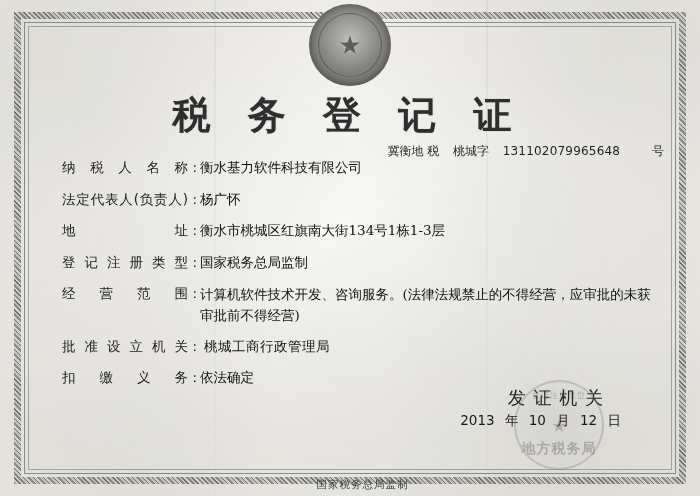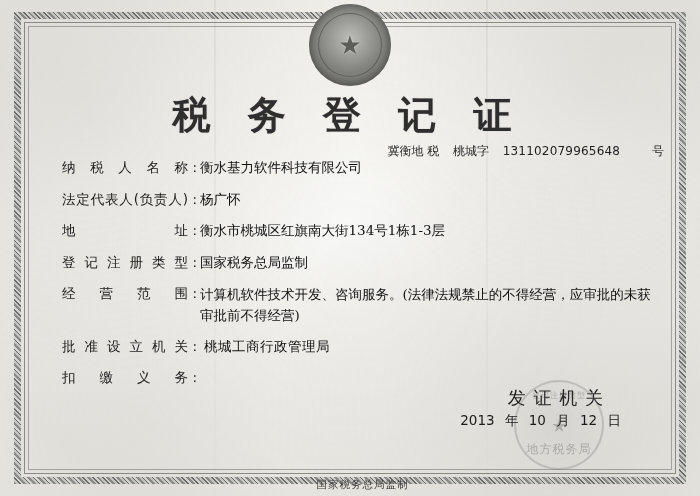--- a/index.html
+++ b/index.html
@@ -202,23 +202,24 @@
   #seal .seal-text {
     position: absolute;
     top: 8px;
     font-size: 8px;
     color: rgba(80,80,80,.65);
     letter-spacing: 1px;
   }
   #seal .seal-text-bottom {
     position: absolute;
     bottom: 10px;
-    font-size: 12px;
+    font-size: 14px;
     color: rgba(80,80,80,.65);
     letter-spacing: 1px;
+    font-weight: bold;
   }
 
   
   #date-line {
     position: absolute;
     right: 76px;
     top: 412px;
     font-size: 13.5px;
     color: #1a1a1a;
     white-space: nowrap;
@@ -310,20 +311,21 @@
 
     <div class="row approval">
       <div class="label">批准设立机关</div>
       <div class="colon">：</div>
       <div class="value stamped">桃城工商行政管理局</div>
     </div>
 
     <div class="row">
       <div class="label">扣 缴 义 务</div>
       <div class="colon">：</div>
+      <div class="value handwritten">依法确定</div>
     </div>
 
   </div>
 
   <div id="issuer">发 证 机 关</div>
 
   <div id="seal">
     <span class="seal-text">登记注册类型</span>
     <span class="seal-star">★</span>
     <span class="seal-text-bottom">地方税务局</span>

